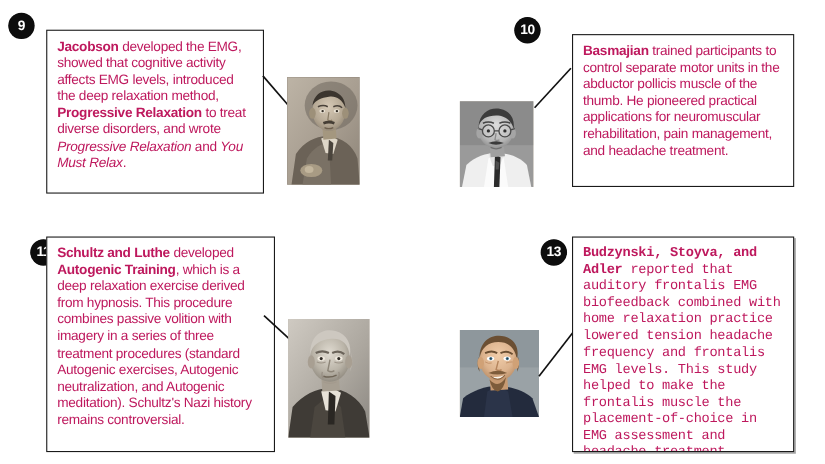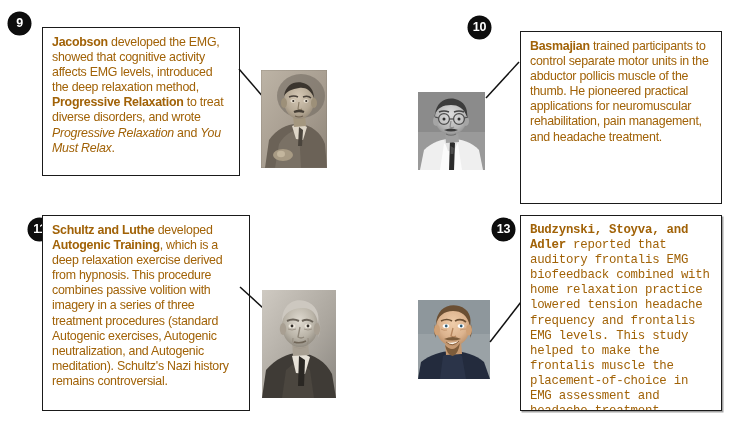--- a/index.html
+++ b/index.html
@@ -46,21 +46,21 @@
   .callout-box {
     position: absolute;
     background: #ffffff;
     border: 1.6px solid #1a1a1a;
     box-sizing: border-box;
     padding: 7px 9px 6px 9px;
     font-size: 12.4px;
     line-height: 15.1px;
     letter-spacing: -0.25px;
     font-family: "Liberation Sans", sans-serif;
-    color: #a16207;
+    color: #be185d;
     overflow: hidden;
   }
   .callout-box .lead { font-weight: bold; }
   .callout-box .ital { font-style: italic; }
   .callout-box p {
     margin: 0;
     white-space: pre-wrap;
   }
 
   
@@ -214,21 +214,21 @@
       <path d="M28 42 q5 2.5 10 0" stroke="#6f6f6f" stroke-width="1.1" fill="none"></path>
     </svg>
   </div>
 
   <svg class="connector" style="left:485px; top:60px; width:36px; height:40px;" viewBox="0 0 36 40" xmlns="http://www.w3.org/2000/svg">
     <line x1="1" y1="38" x2="34" y2="2"></line>
   </svg>
 
   <div class="badge" style="left:468px; top:16px;">10</div>
 
-  <div class="callout-box" style="left:520px; top:31px; width:202px; height:173px;">
+  <div class="callout-box" style="left:520px; top:31px; width:202px; height:139px;">
     <p><span class="lead">Basmajian</span><span> trained participants to control separate motor units in the abductor pollicis muscle of the thumb. He pioneered practical applications for neuromuscular rehabilitation, pain management, and headache treatment.</span></p>
   </div>
 
   <div class="badge" style="left:8px; top:218px;margin-left:20px;">11</div>
 
   <div class="callout-box" style="left:42px; top:215px; width:208px; height:196px;">
     <p><span class="lead">Schultz and Luthe</span><span> developed </span><span class="lead">Autogenic Training</span><span>, which is a deep relaxation exercise derived from hypnosis. This procedure combines passive volition with imagery in a series of three treatment procedures (standard Autogenic exercises, Autogenic neutralization, and Autogenic meditation). Schultz's Nazi history remains controversial.</span></p>
   </div>
 
   <svg class="connector" style="left:239px; top:286px; width:26px; height:24px;" viewBox="0 0 26 24" xmlns="http://www.w3.org/2000/svg">

